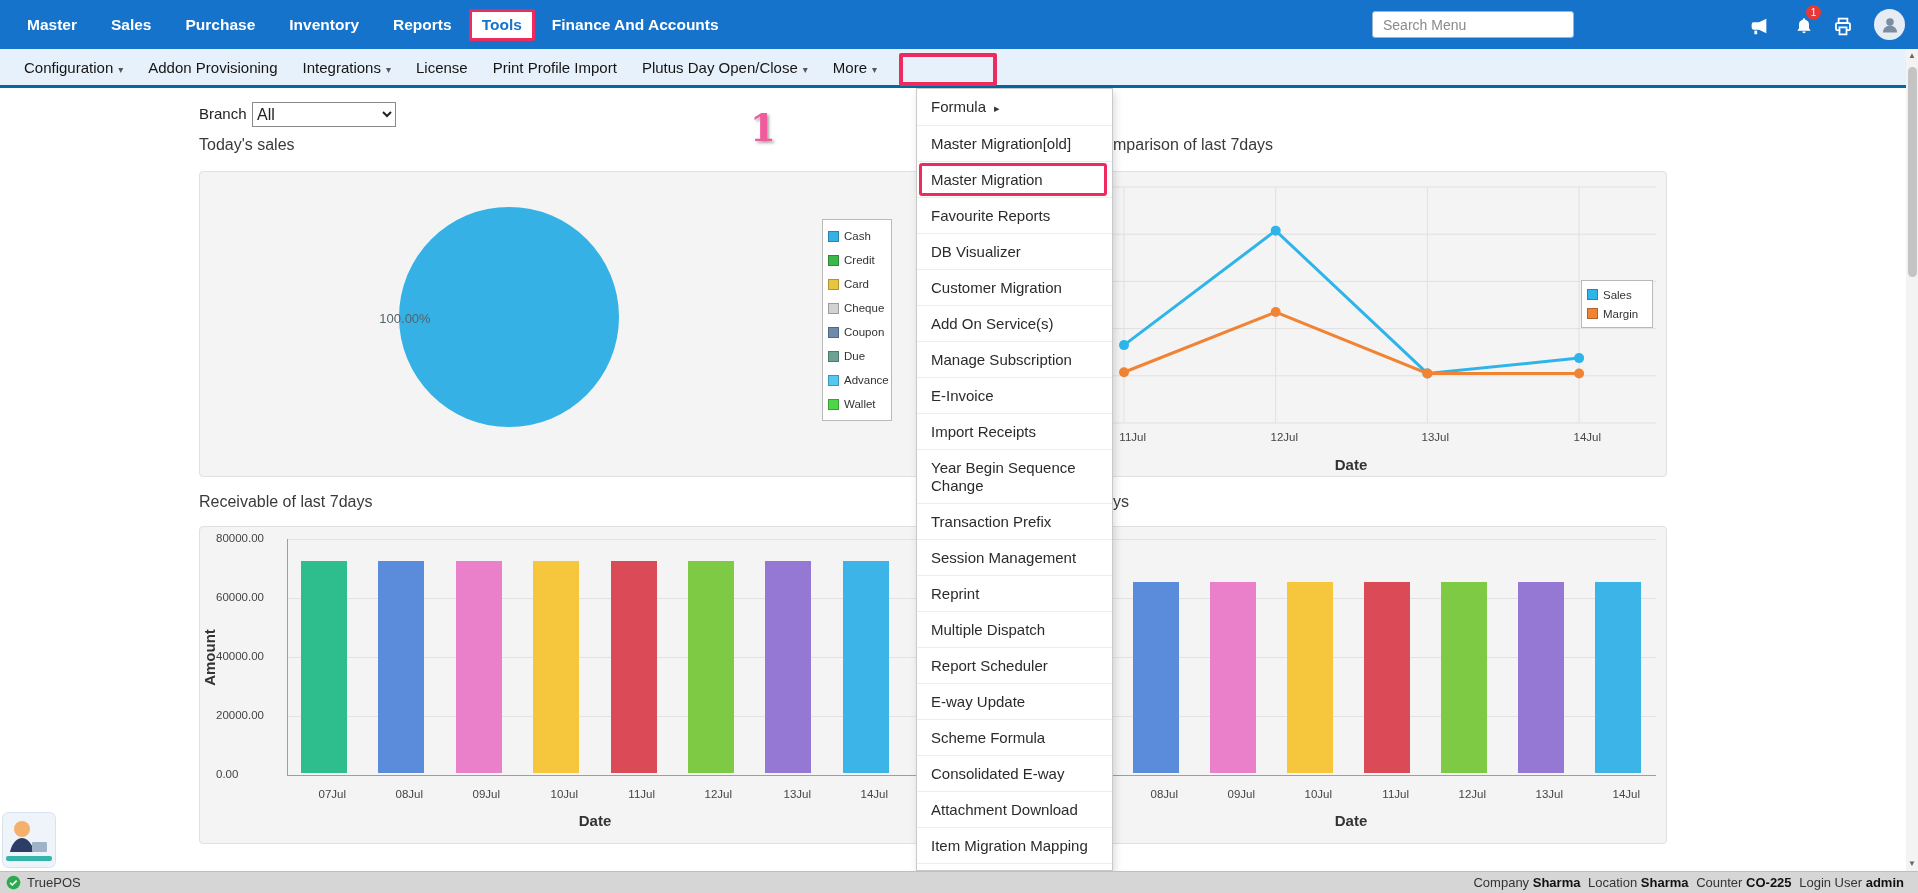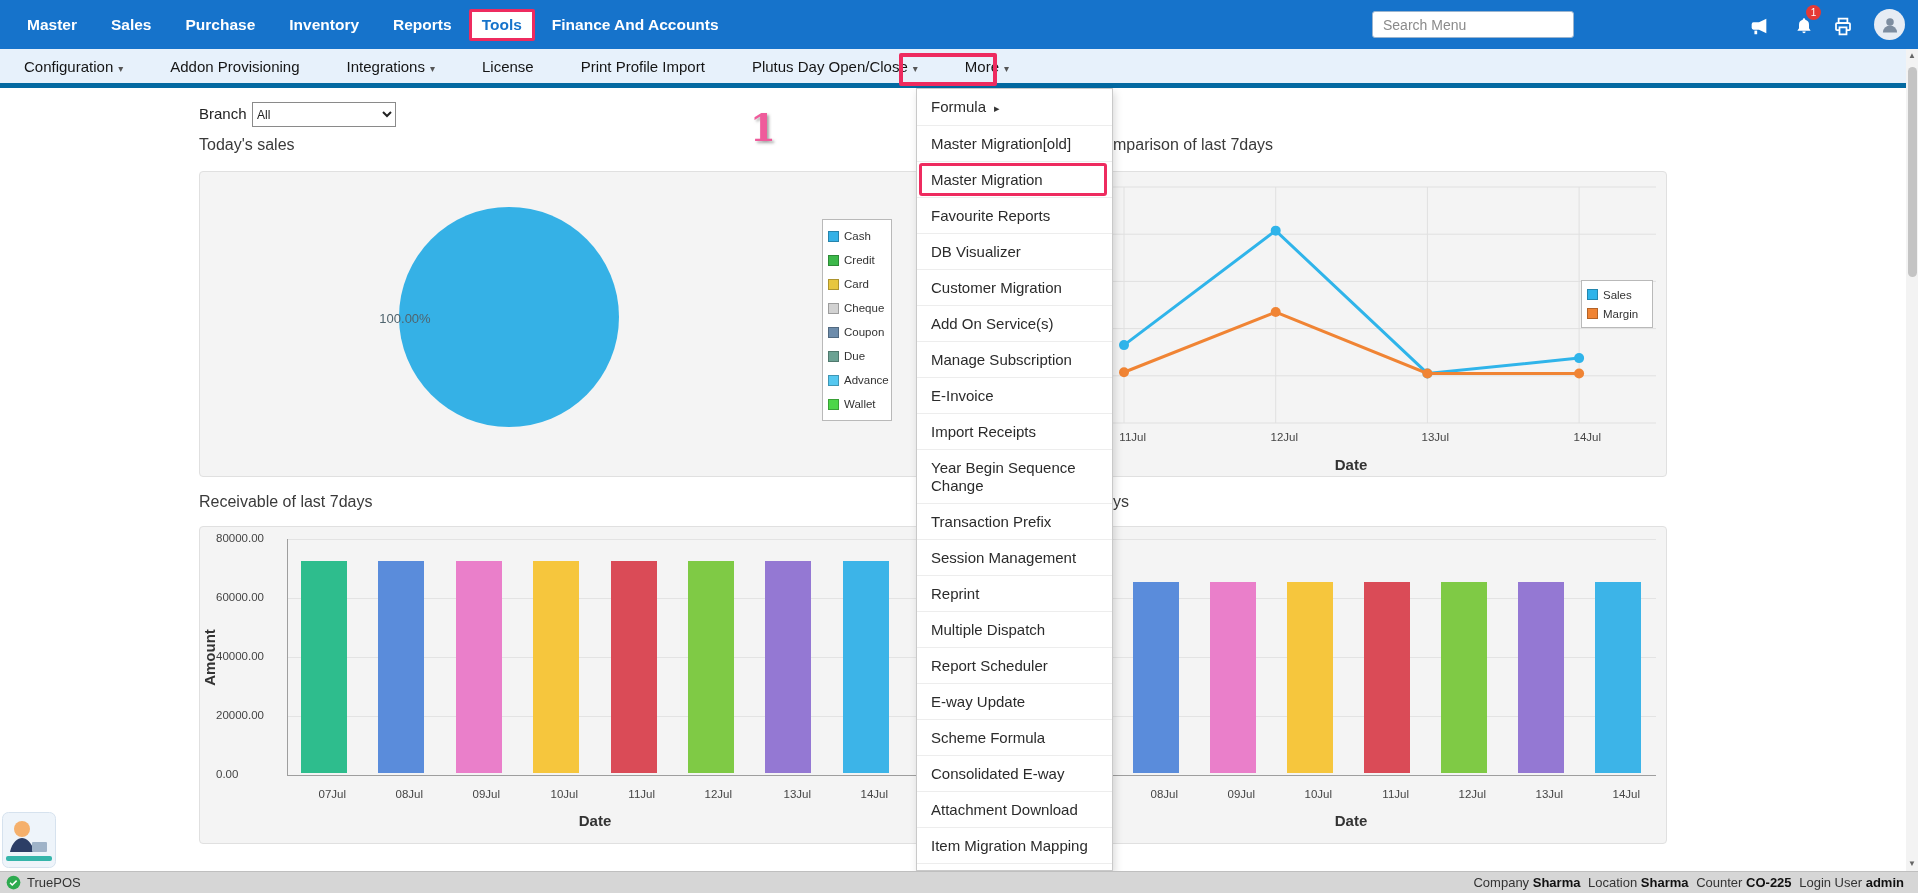--- a/index.html
+++ b/index.html
@@ -10,31 +10,31 @@
   .topnav{position:absolute;left:0;top:0;width:1918px;height:49px;background:#1673cb;display:flex;align-items:center;padding-left:10px;z-index:50}
   .nav-item{color:#fff;font-weight:bold;font-size:15.5px;padding:0 17px;white-space:nowrap;cursor:pointer}
   .nav-item.hl{background:#fff;color:#1673cb;border:3px solid #ee2b5f;border-radius:2px;padding:4px 10px}
   .search{position:absolute;left:1372px;top:11px;width:202px;height:27px;border:1px solid #9ab4cf;border-radius:3px;padding:0 10px;font-size:14px;color:#333;font-family:"Liberation Sans",sans-serif}
   .search::placeholder{color:#8a8a8a}
   .nav-icon{position:absolute;top:13px;width:26px;height:26px;display:flex;align-items:center;justify-content:center;cursor:pointer}
   .badge{position:absolute;left:1806px;top:5px;min-width:15px;height:15px;background:#e53935;color:#fff;border-radius:8px;font-size:10px;line-height:15px;text-align:center;padding:0 3px;z-index:2}
   .avatar{position:absolute;left:1874px;top:9px;width:31px;height:31px;border-radius:50%;background:#e6ecf4;display:flex;align-items:center;justify-content:center;cursor:pointer}
 
   
-  .subnav{position:absolute;left:0;top:49px;width:1918px;height:39px;background:#e7f1fb;border-bottom:5px solid #0369a1;display:flex;align-items:center;gap:47px;padding-left:24px;z-index:40}
+  .subnav{position:absolute;left:0;top:49px;width:1918px;height:39px;background:#e7f1fb;border-bottom:3px solid #0369a1;display:flex;align-items:center;gap:25px;padding-left:24px;z-index:40}
   .sub-item{font-size:15px;color:#151515;white-space:nowrap;cursor:pointer}
   .caret{color:#555;font-size:10px;margin-left:5px}
 
   
   .more-box{position:absolute;left:899px;top:53px;width:98px;height:33px;border:4px solid #ee2b5f;border-radius:2px;z-index:300;pointer-events:none}
   .step-number{position:absolute;left:750px;top:106px;font-size:37px;font-weight:bold;color:#ef5b9b;text-shadow:2px 2px 3px rgba(90,90,90,.55);z-index:150;font-family:"DejaVu Serif",serif}
 
   
   .branch-label{position:absolute;left:199px;top:105px;font-size:15px;color:#222}
-  .branch-select{position:absolute;left:252px;top:102px;width:144px;height:25px;font-size:12px;font-family:"Liberation Sans",sans-serif;color:#222;background:#fff;border:1px solid #8a8a8a}
+  .branch-select{position:absolute;left:252px;top:102px;width:144px;height:25px;font-size:16px;font-family:"Liberation Sans",sans-serif;color:#222;background:#fff;border:1px solid #8a8a8a}
 
   
   .chart-title{position:absolute;font-size:16px;color:#3a3a3a}
   .panel{position:absolute;background:#f4f4f4;border:1px solid #e0e0e0;border-radius:4px}
   .tick{position:absolute;font-size:11.5px;color:#444;text-align:right;width:44px}
   .ytick{position:absolute;font-size:11.5px;color:#444;width:66px;left:16px}
   .gridline{position:absolute;height:1px;background:#e3e3e3}
   .axis{position:absolute;background:#9e9e9e}
   .bar{position:absolute}
   .axis-title{position:absolute;font-weight:bold;font-size:15px;color:#333;text-align:center}

